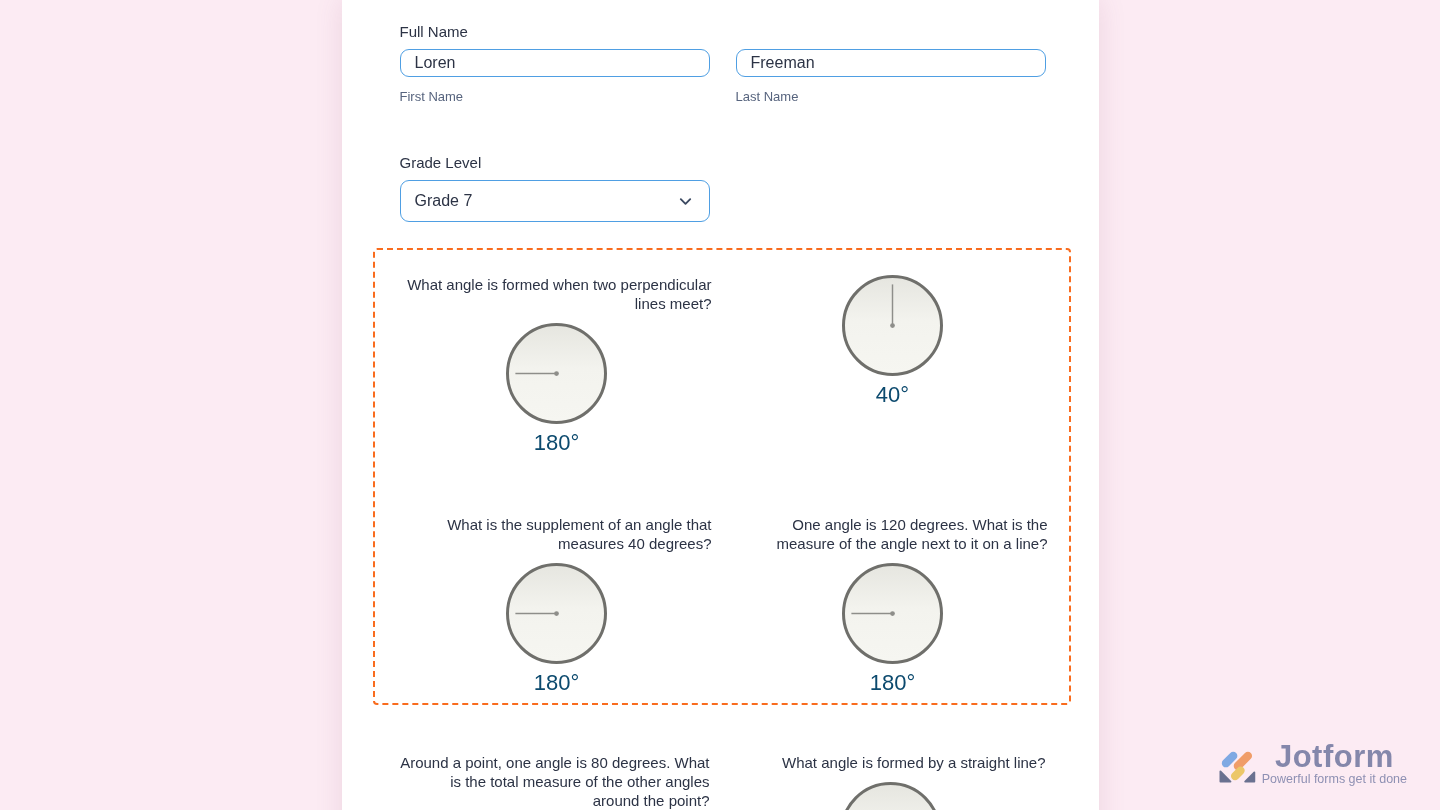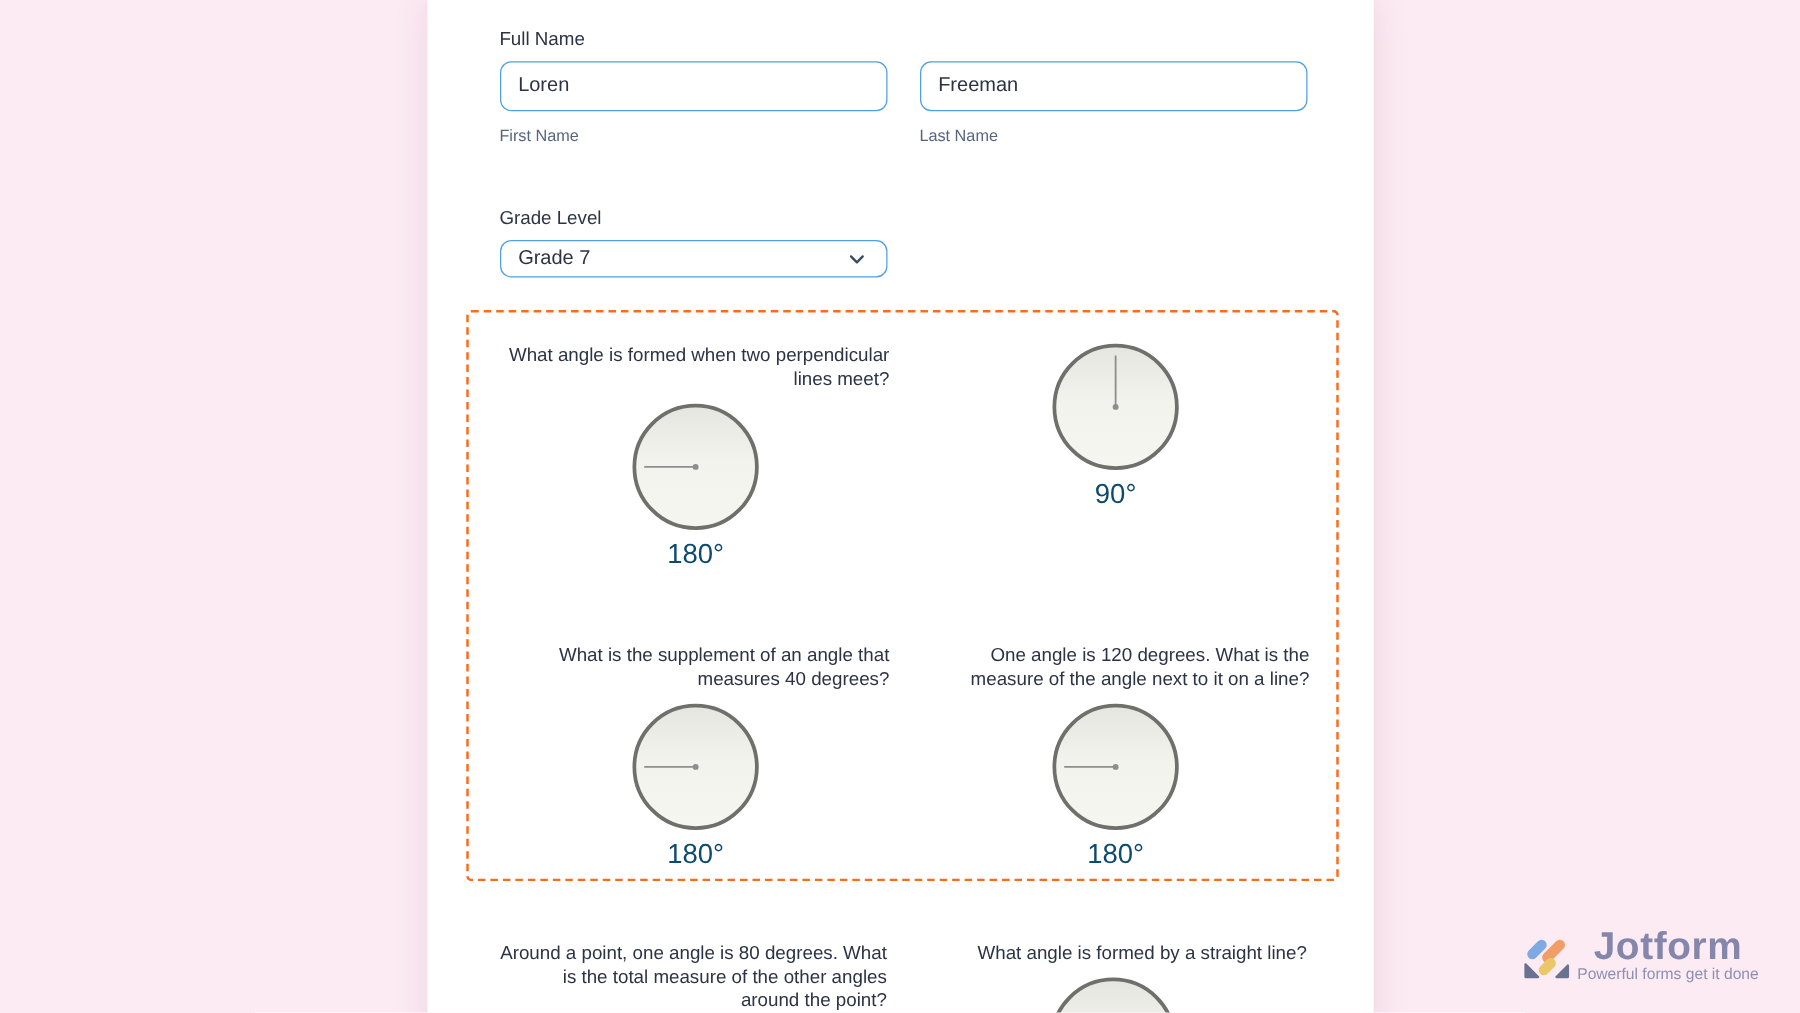--- a/index.html
+++ b/index.html
@@ -25,39 +25,39 @@
     color: var(--label-color, #2c3345);
     margin-bottom: 8px;
   }
   .two-col {
     display: grid;
     grid-template-columns: 310px 310px;
     column-gap: 26px;
   }
   .text-input {
     width: 100%;
-    height: 40px;
+    height: 28px;
     border: 1px solid var(--input-border, #4f9fe3);
     border-radius: 9px;
     padding: 0 14px;
     font-size: 16px;
     color: var(--label-color, #2c3345);
     font-family: "Liberation Sans", sans-serif;
     background: #fff;
     outline: none;
   }
   .sublabel {
     margin-top: 12px;
     font-size: 13px;
     line-height: 15px;
     color: var(--sublabel-color, #57647e);
   }
   .dropdown-row { margin-top: 50px; }
   .select {
-    height: 30px;
+    height: 42px;
     border: 1px solid var(--input-border, #4f9fe3);
     border-radius: 9px;
     background: #fff;
     display: flex;
     align-items: center;
     justify-content: space-between;
     padding: 0 16px 0 14px;
     font-size: 16px;
     color: var(--label-color, #2c3345);
     cursor: pointer;
@@ -168,21 +168,21 @@
           </div>
           <div class="q-value">180°</div>
         </div>
         <div class="question">
           <div class="dial">
             <svg viewBox="0 0 104 104">
               <line x1="52" y1="52" x2="52.0" y2="7.0" stroke="#8e8e8a" stroke-width="1.6"></line>
               <circle cx="52" cy="52" r="2.6" fill="#8e8e8a"></circle>
             </svg>
           </div>
-          <div class="q-value">90°</div>
+          <div class="q-value">40°</div>
         </div>
         <div class="question">
           <div class="q-text">What is the supplement of an angle that measures 40 degrees?</div>
           <div class="dial">
             <svg viewBox="0 0 104 104">
               <line x1="52" y1="52" x2="7.0" y2="52.0" stroke="#8e8e8a" stroke-width="1.6"></line>
               <circle cx="52" cy="52" r="2.6" fill="#8e8e8a"></circle>
             </svg>
           </div>
           <div class="q-value">180°</div>

